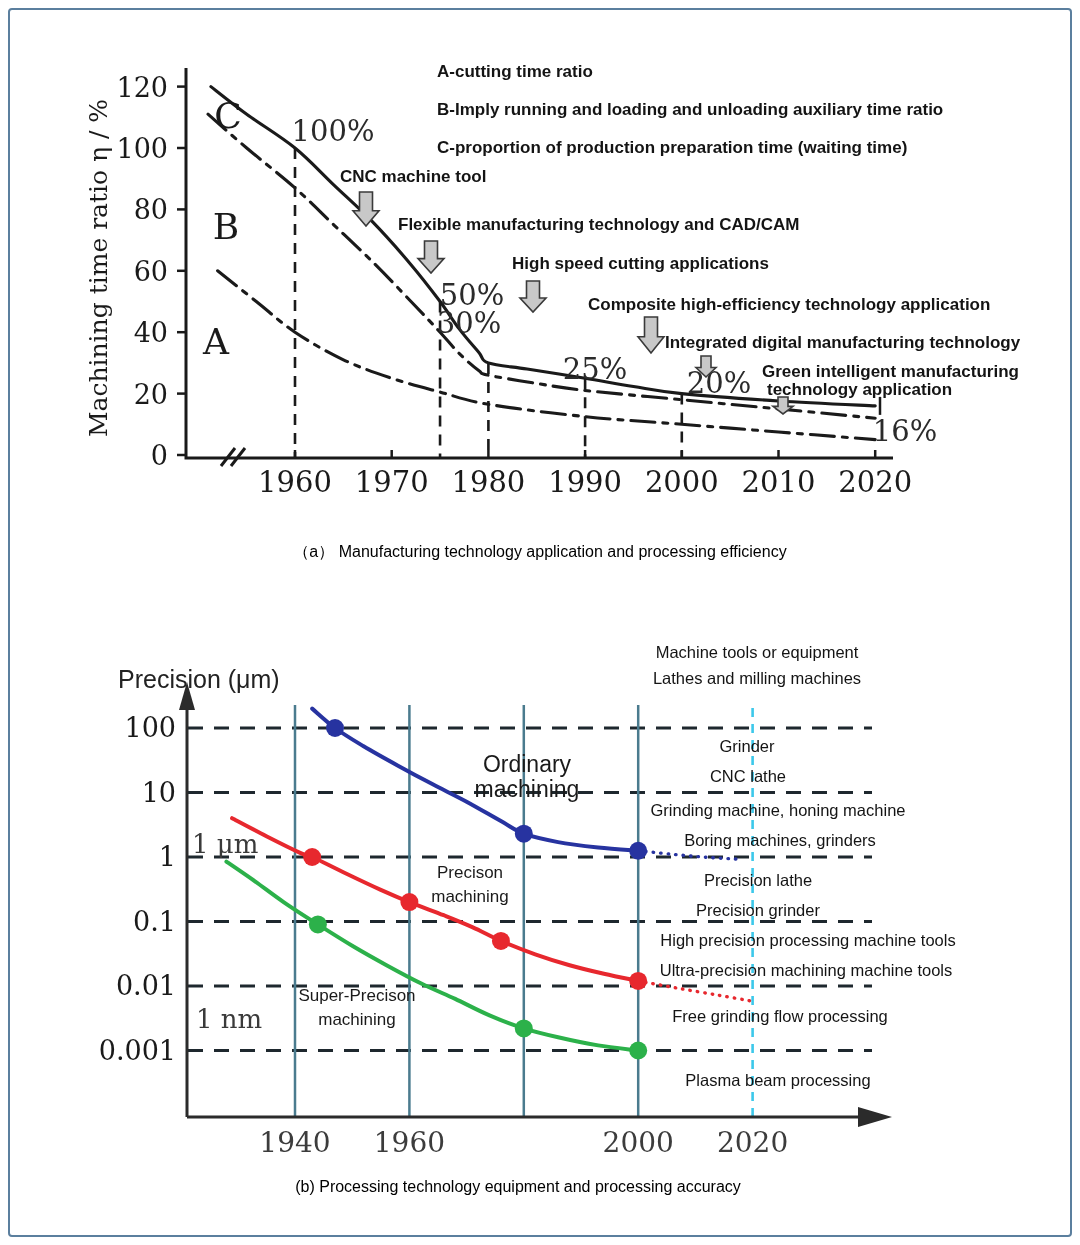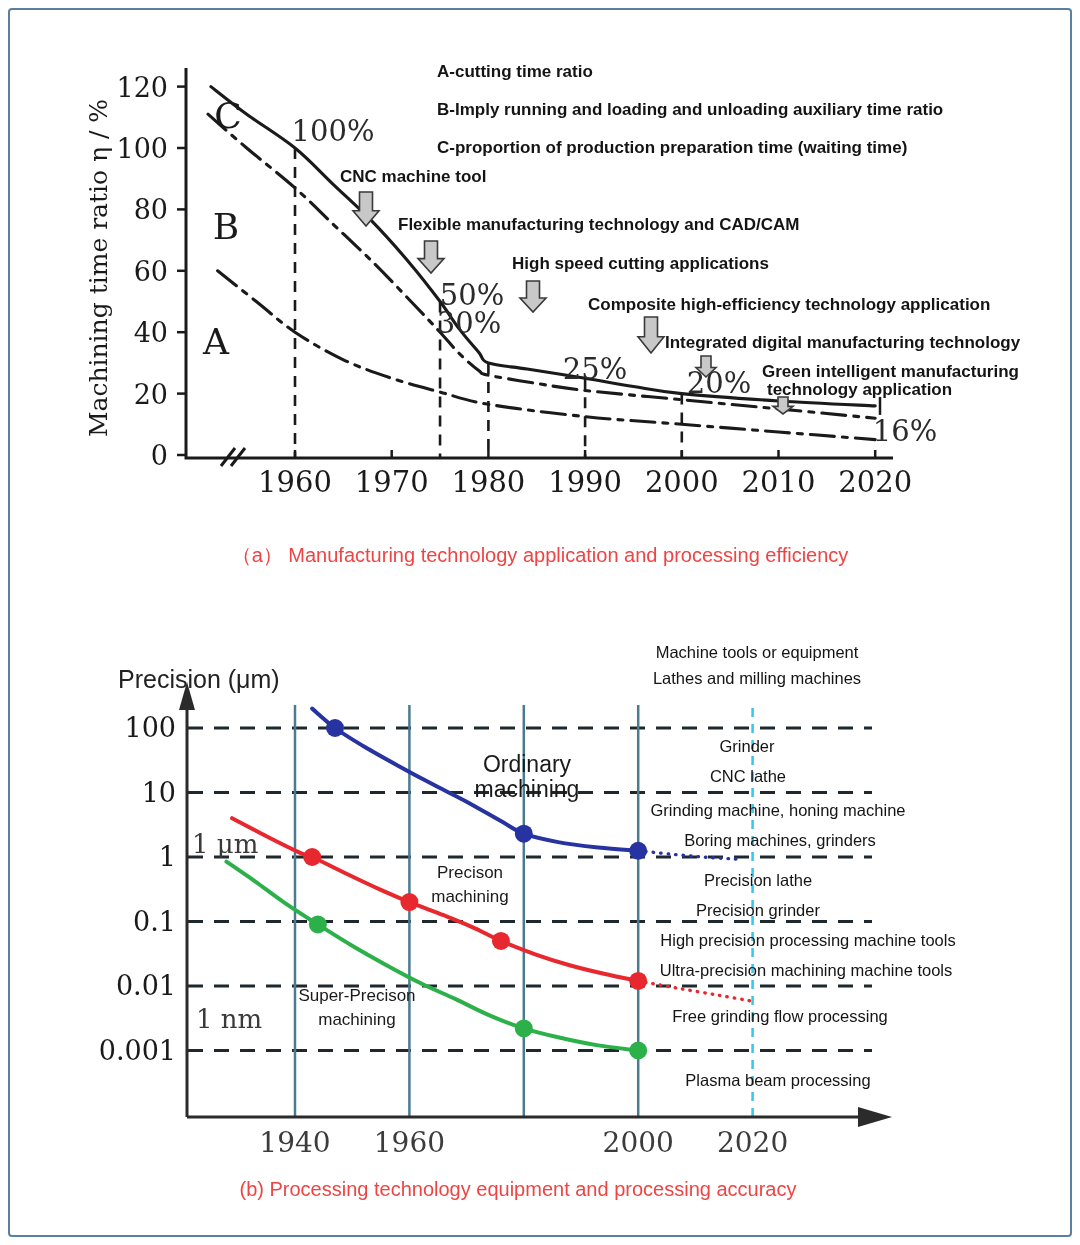--- a/index.html
+++ b/index.html
@@ -2,21 +2,21 @@
 <html><head>
 <meta charset="utf-8">
 <style>
   html,body{margin:0;padding:0;background:#fff;}
   .page{position:relative;width:1080px;height:1245px;background:#ffffff;overflow:hidden;
         font-family:"Liberation Sans","DejaVu Sans",sans-serif;}
   .frame{position:absolute;inset:8px;border:2px solid #5b7f9e;border-radius:4px;pointer-events:none;}
   svg{position:absolute;left:0;overflow:visible;}
   #panel-a{top:0;}
   #panel-b{top:620px;}
-  .caption{position:absolute;width:100%;text-align:center;font-size:20px;color:#ef4444;}
+  .caption{position:absolute;width:100%;text-align:center;font-size:16px;color:#000000;}
   #caption-a{top:542px;}
   #caption-b{top:1178px;transform:translateX(-22px);}
   text{fill:#1a1a1a;}
   .serif{font-family:"DejaVu Serif","Liberation Serif",serif;}
   .sans{font-family:"Liberation Sans","DejaVu Sans",sans-serif;}
   .ann{font-size:17px;font-weight:700;fill:#141414;}
   .legend-line{font-size:17px;font-weight:700;fill:#141414;}
   .pct{font-size:29px;fill:#2b2b2b;}
   .series-letter{font-size:36px;fill:#1a1a1a;}
   .tick-a-y{font-size:27px;}

